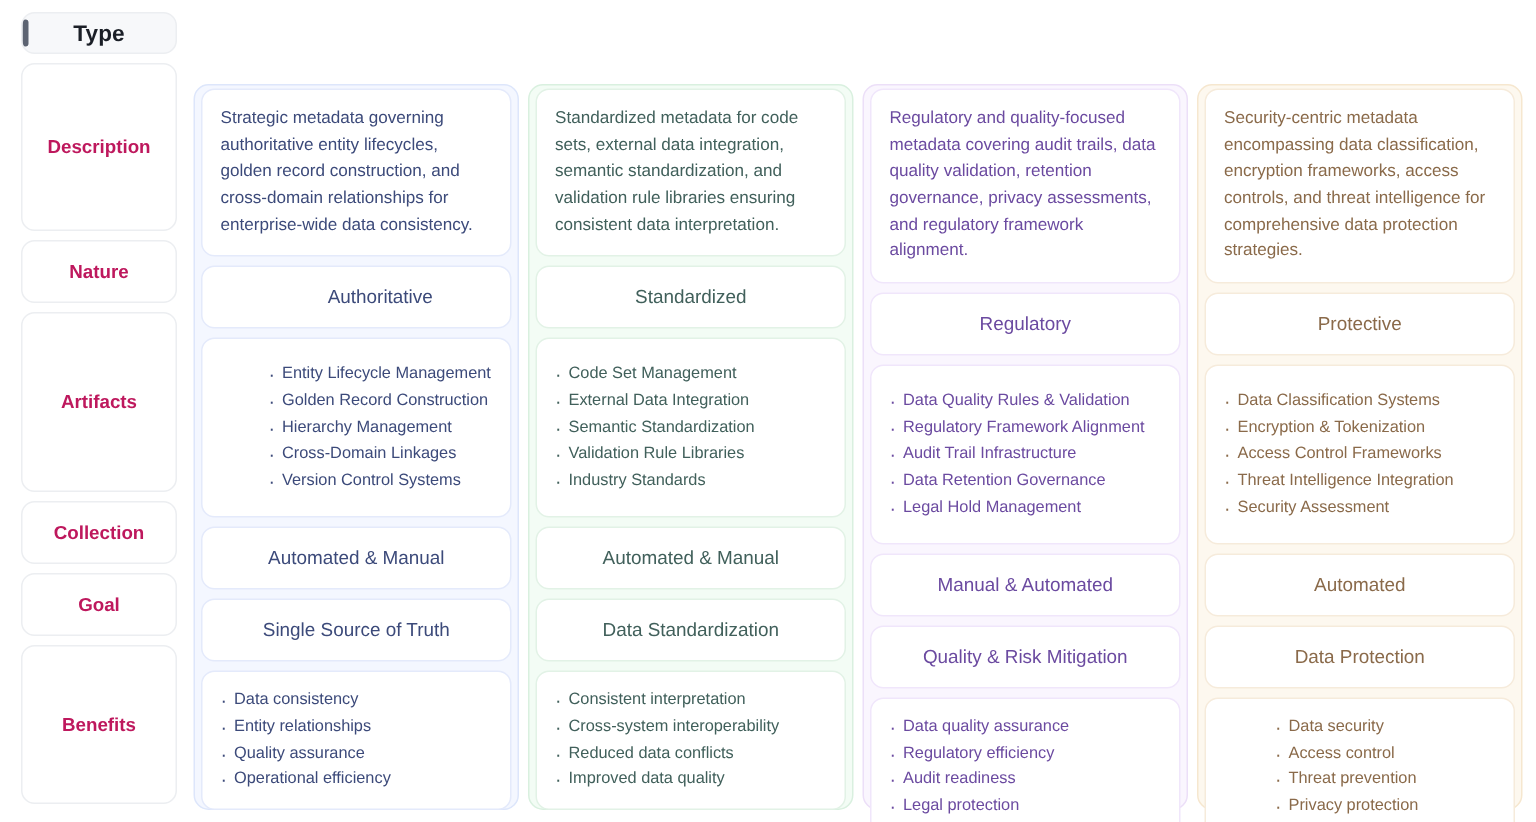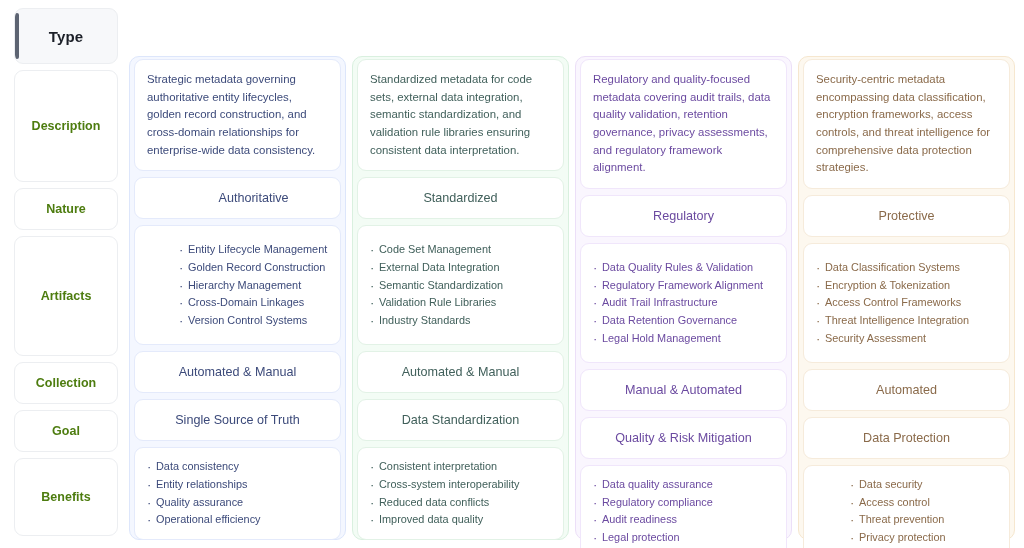--- a/index.html
+++ b/index.html
@@ -19,21 +19,21 @@
   
   .label-col {
     width: 120px;
     flex: 0 0 120px;
     display: flex;
     flex-direction: column;
     padding: 2px 8px 6px 8px;
     gap: 6px;
   }
   .label-head {
-    height: 56px;
+    height: 28px;
     border-radius: 9px;
     background: #f7f8fa;
     border: 1px solid #eceef1;
     display: flex; align-items: center; justify-content: center;
     position: relative;
     overflow: hidden;
   }
   .label-head::before {
     content: "";
     position: absolute; left: 0; top: 4px; bottom: 4px;
@@ -42,21 +42,21 @@
   }
   .label-head span {
     font-size: 15px; font-weight: bold; color: #1b1f27;
     letter-spacing: .1px;
   }
   .label-cell {
     border-radius: 9px;
     background: #ffffff;
     border: 1px solid #eceef1;
     display: flex; align-items: center; justify-content: center;
-    font-size: 12.5px; color: #4d7c0f; font-weight: bold;
+    font-size: 12.5px; color: #be185d; font-weight: bold;
     text-align: center;
   }
 
   
   .col {
     flex: 1 1 0;
     display: flex; flex-direction: column;
     padding: 2px 8px 6px 8px;
     gap: 6px;
   }
@@ -234,21 +234,21 @@
               <li>Audit Trail Infrastructure</li>
               <li>Data Retention Governance</li>
               <li>Legal Hold Management</li>
             </ul>
           </div>
           <div class="cell single" style="flex: 0 0 42px;">Manual &amp; Automated</div>
           <div class="cell single" style="flex: 0 0 42px;">Quality &amp; Risk Mitigation</div>
           <div class="cell list" style="flex: 1 1 auto;">
             <ul>
               <li>Data quality assurance</li>
-              <li>Regulatory compliance</li>
+              <li>Regulatory efficiency</li>
               <li>Audit readiness</li>
               <li>Legal protection</li>
               <li>Risk reduction</li>
             </ul>
           </div>
         </div>
       </div>
       <div class="col-wrap">
         <div class="col-panel" style="background: rgb(253, 248, 239); border-color: rgb(246, 231, 207);"></div>
         <div class="col" style="--accent: #d98c3a; --accent-dark: #6b3a13; --cell-border: #f6ebdb; --text: #8a6a4a;">

